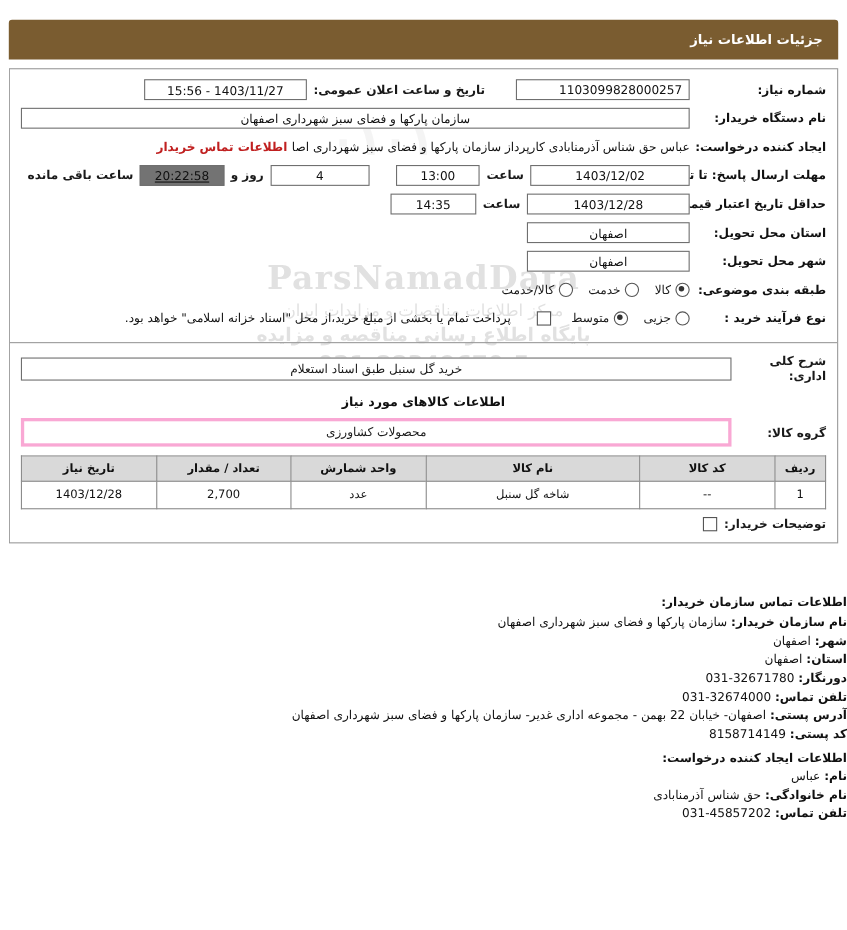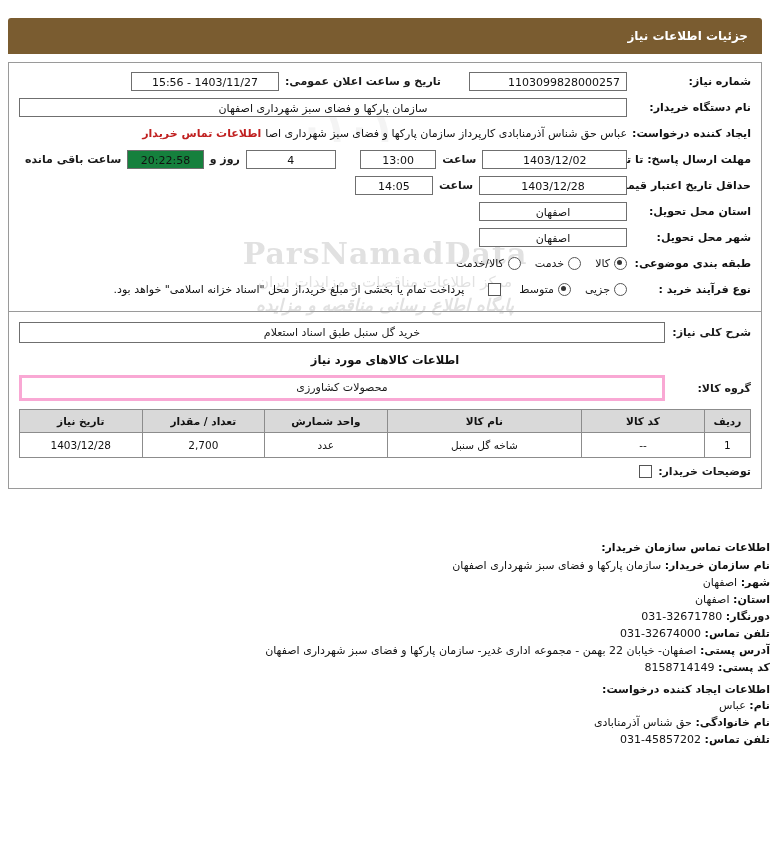--- a/index.html
+++ b/index.html
@@ -83,21 +83,21 @@
     text-align: center;
     color: #111;
     overflow: hidden;
     white-space: nowrap;
   }
   .field.wide { flex: 1; text-align: center; }
   .f-num { width: 158px; padding-left: 40px; }
   .f-date { width: 148px; }
   .f-time { width: 78px; }
   .f-days { width: 92px; }
-  .f-count { width: 78px; background:#15803d; }
+  .f-count { width: 78px; background:#737373;text-decoration:underline; }
   .mini-lbl {
     font-size: 11px;
     font-weight: bold;
     margin: 0 6px;
     white-space: nowrap;
   }
   .link {
     color: #c02020;
     font-size: 11px;
     font-weight: bold;
@@ -197,21 +197,21 @@
     text-align: center;
     pointer-events: none;
     z-index: 0;
     opacity: 0.20;
   }
   .wm-1 {
     font-size: 30px; font-weight: bold; color: #6b6b6b;
     letter-spacing: 1px; font-family: "DejaVu Serif", serif;
   }
   .wm-2 { font-size: 15px; color: #6b6b6b; margin-top: 2px; }
-  .wm-3 { font-size: 17px; font-weight: bold; color: #6b6b6b; margin-top: 4px; font-style: italic;}
+  .wm-3 { font-size: 17px; font-weight: bold; color: #6b6b6b; margin-top: 4px;}
   .wm-4 { font-size: 21px; font-weight: bold; color: #5d5d5d; margin-top: 4px;}
   .wm-circle {
     position: absolute; top: -130px; left: 300px;
     font-size: 39px; font-weight: bold; color: #8a8a8a; opacity: .45; text-align: center;
   }
   .content-layer { position: relative; z-index: 2; }
 </style>
 </head>
 <body>
 
@@ -261,21 +261,21 @@
           <span class="field f-days" style="margin-right:24px;">4</span>
           <span class="mini-lbl">روز و</span>
           <span class="field f-count">20:22:58</span>
           <span class="mini-lbl">ساعت باقی مانده</span>
         </div>
 
         <div class="row">
           <span class="lbl lbl-w2">حداقل تاریخ اعتبار قیمت: تا تاریخ:</span>
           <span class="field f-date">1403/12/28</span>
           <span class="mini-lbl">ساعت</span>
-          <span class="field f-time">14:05</span>
+          <span class="field f-time">14:35</span>
         </div>
 
         <div class="row">
           <span class="lbl lbl-w2">استان محل تحویل:</span>
           <span class="field f-date">اصفهان</span>
         </div>
 
         <div class="row">
           <span class="lbl lbl-w2">شهر محل تحویل:</span>
           <span class="field f-date">اصفهان</span>
@@ -315,21 +315,21 @@
             <span class="cbox"></span>
             <span class="inline-text">پرداخت تمام یا بخشی از مبلغ خرید،از محل "اسناد خزانه اسلامی" خواهد بود.</span>
           </span>
         </div>
 
       </div>
 
       <div class="section-mid">
 
         <div class="desc-row">
-          <span class="desc-label">شرح کلی نیاز:</span>
+          <span class="desc-label">شرح کلی اداری:</span>
           <span class="desc-box">خرید گل سنبل طبق اسناد استعلام</span>
         </div>
 
         <div class="center-head">اطلاعات کالاهای مورد نیاز</div>
 
         <div class="group-row">
           <span class="group-label">گروه کالا:</span>
           <span class="group-box">محصولات کشاورزی</span>
         </div>
 

